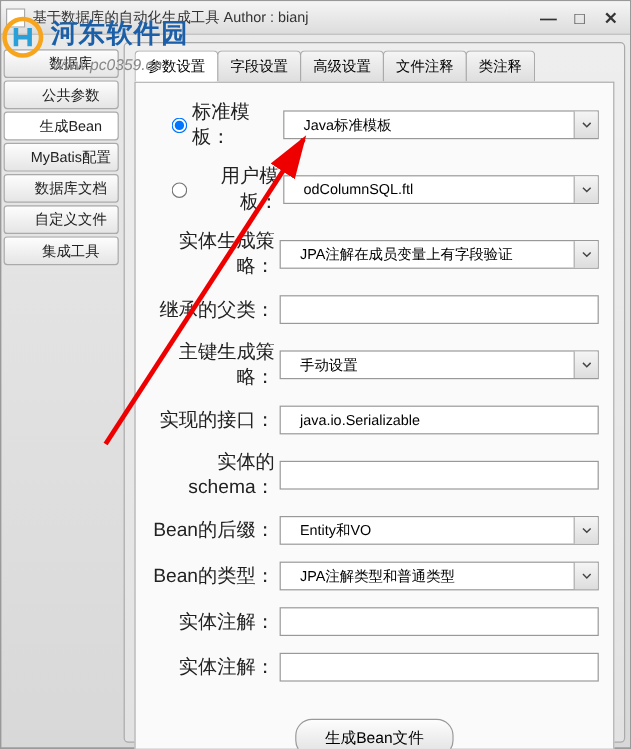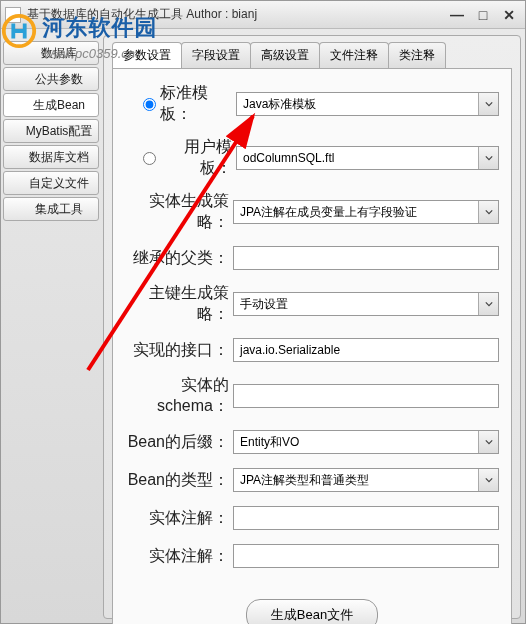--- a/index.html
+++ b/index.html
@@ -14,21 +14,21 @@
 .sidebtn { height: 24px; background: linear-gradient(#fdfdfd,#e5e5e5); border: 1px solid #aaa; border-radius: 3px; font-size: 12px; display: flex; align-items: center; justify-content: center; cursor: pointer; color: #222; padding-left: 16px; }
 .sidebtn.active { background: #fff; font-weight: normal; }
 .main { flex: 1; background: linear-gradient(#eee,#e2e2e2); border: 1px solid #aaa; border-radius: 4px; padding: 6px 8px 8px 8px; display: flex; flex-direction: column; }
 .tabs { display: flex; gap: 0; margin-bottom: 0; }
 .tab { padding: 4px 10px; font-size: 12px; background: linear-gradient(#f5f5f5,#dedede); border: 1px solid #aaa; border-bottom: none; border-radius: 4px 4px 0 0; margin-right: -1px; cursor: pointer; position: relative; }
 .tab.active { background: #fff; z-index: 2; }
 .tabpanel { flex: 1; background: #fafafa; border: 1px solid #aaa; padding: 14px 12px 12px 12px; position: relative; }
 .row { display: flex; align-items: center; margin-bottom: 12px; min-height: 26px; }
 .row label { width: 104px; text-align: right; font-size: 16px; color: #222; margin-right: 4px; }
 .row input[type=radio] { margin: 0 4px 0 18px; }
-.row .combo, .row .txt { flex: 1; height: 24px; border: 1px solid #999; background: #fff; font-size: 12px; padding: 0 6px; display: flex; align-items: center; position: relative; }
+.row .combo, .row .txt { flex: 1; height: 24px; border: 1px solid #999; background: #fff; font-size: 12px; padding: 0 16px; display: flex; align-items: center; position: relative; }
 .combo .arrow { position: absolute; right: 0; top: 0; width: 20px; height: 100%; background: linear-gradient(#f5f5f5,#ddd); border-left: 1px solid #aaa; display: flex; align-items: center; justify-content: center; }
 .combo .arrow svg { width: 8px; height: 8px; }
 .genbtn { display: block; margin: 30px auto 10px auto; padding: 6px 24px; font-size: 13px; background: linear-gradient(#fdfdfd,#e0e0e0); border: 1px solid #999; border-radius: 14px; cursor: pointer; }
 .watermark { position: absolute; top: 12px; left: 0; pointer-events: none; z-index: 50; }
 .watermark .wmtxt { font-size: 22px; font-weight: bold; color: #1a5fa8; letter-spacing: 1px; }
 .watermark .wmsub { font-size: 13px; color: #888; font-style: italic; margin-top: -4px; }
 .redarrow { position: absolute; top: 110px; left: 78px; z-index: 60; pointer-events: none; }
 .wmlogo { width: 38px; height: 38px; display: inline-block; vertical-align: middle; }
 </style>
 </head>

